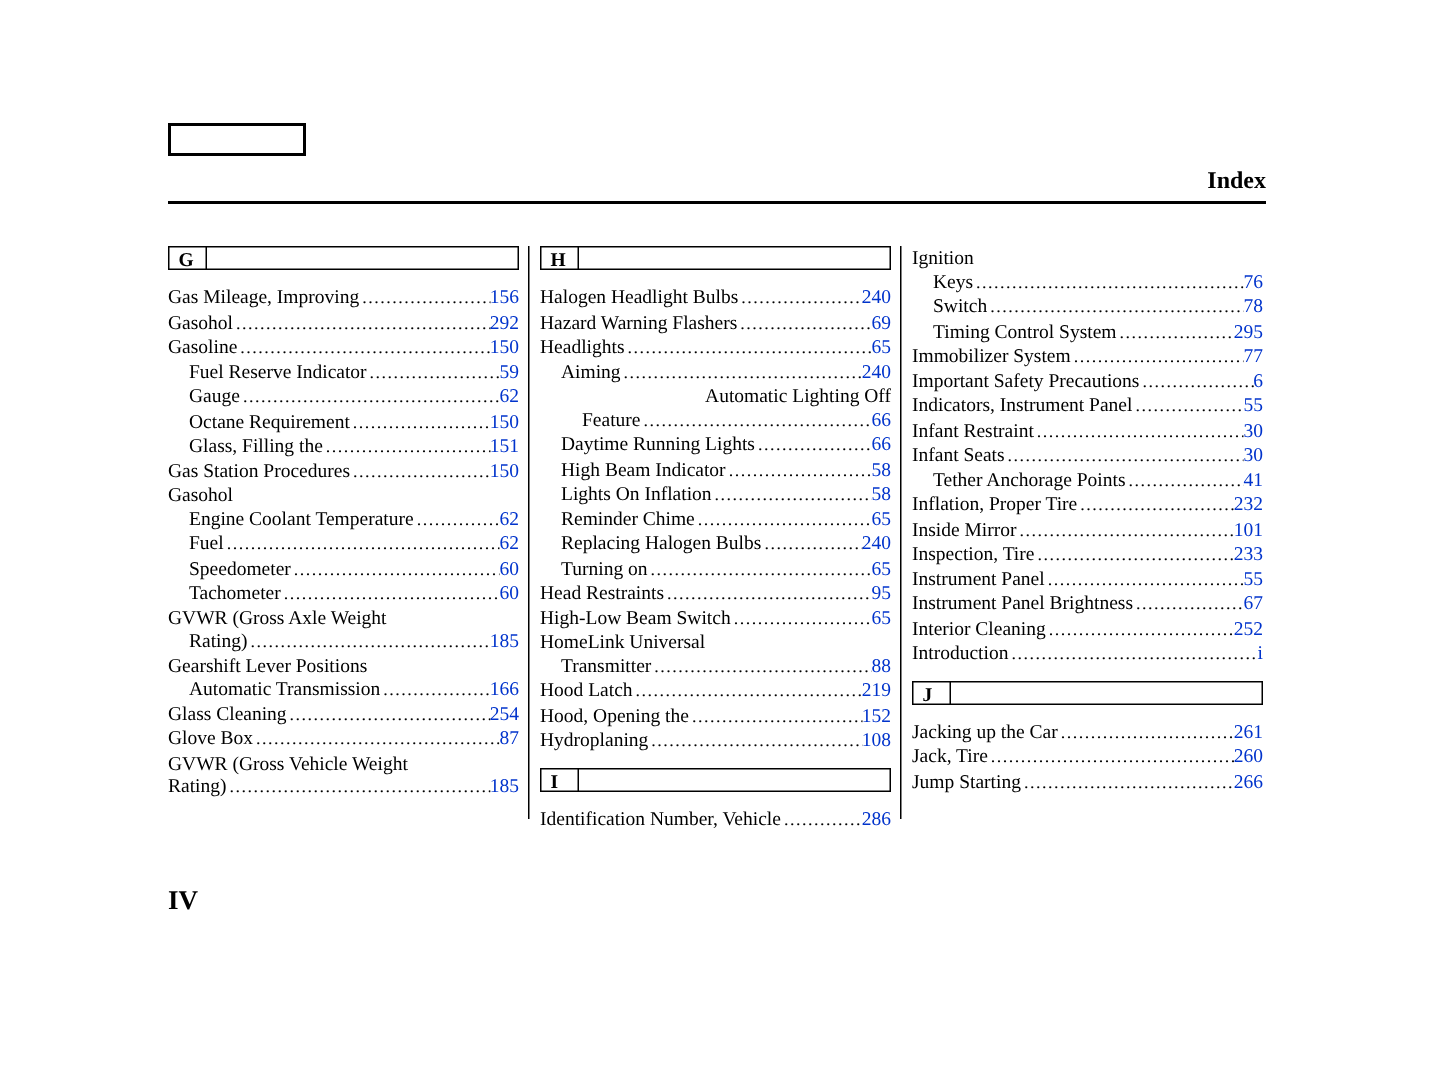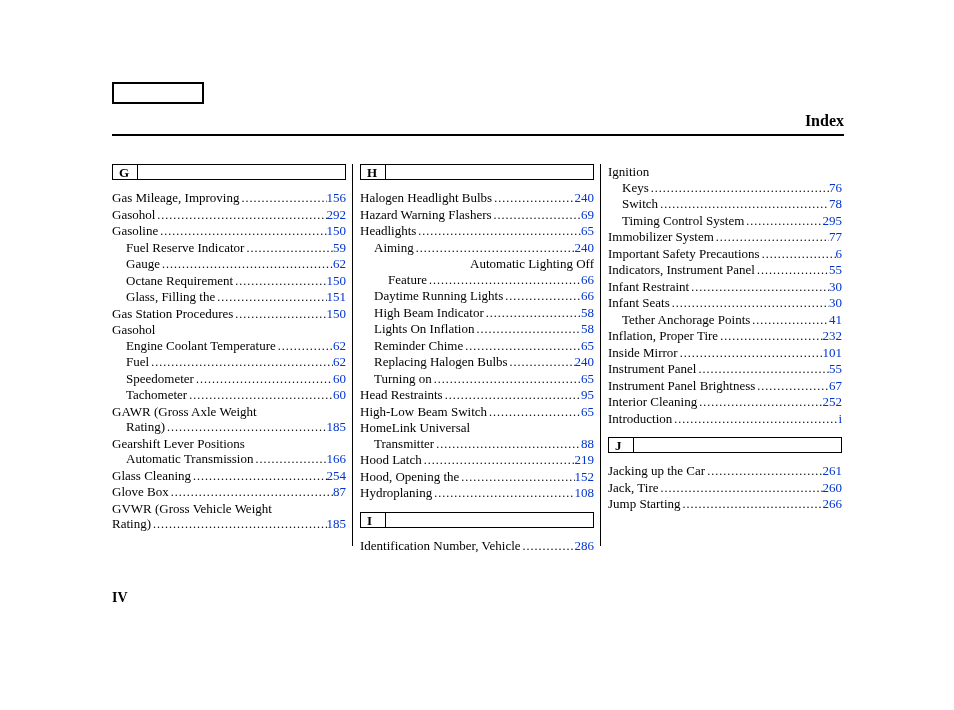--- a/index.html
+++ b/index.html
@@ -103,21 +103,21 @@
     flex: 0 0 auto;
     color: #0033cc;
   }
   .entry.nolink .label { }
   .spacer-sm { height: 10px; }
   .footer {
     position: absolute;
     left: 112px;
     top: 590px;
     font-weight: bold;
-    font-size: 14px;
+    font-size: 18px;
   }
 </style>
 </head>
 <body>
 
 <div class="page">
   <div class="top-box"></div>
   <div class="title">Index</div>
   <hr class="hr">
   <div class="cols">
@@ -181,21 +181,21 @@
           <span class="label">Speedometer</span>
           <span class="dots"></span>
           <span class="pg">60</span>
         </div>
         <div class="entry sub1">
           <span class="label">Tachometer</span>
           <span class="dots"></span>
           <span class="pg">60</span>
         </div>
         <div class="entry nolink">
-          <span class="label">GAWR (Gross Axle Weight</span>
+          <span class="label">GVWR (Gross Axle Weight</span>
         </div>
         <div class="entry sub1">
           <span class="label">Rating)</span>
           <span class="dots"></span>
           <span class="pg">185</span>
         </div>
         <div class="entry nolink">
           <span class="label">Gearshift Lever Positions</span>
         </div>
         <div class="entry sub1">
@@ -376,20 +376,25 @@
         </div>
         <div class="entry">
           <span class="label">Inflation, Proper Tire</span>
           <span class="dots"></span>
           <span class="pg">232</span>
         </div>
         <div class="entry">
           <span class="label">Inside Mirror</span>
           <span class="dots"></span>
           <span class="pg">101</span>
+        </div>
+        <div class="entry">
+          <span class="label">Inspection, Tire</span>
+          <span class="dots"></span>
+          <span class="pg">233</span>
         </div>
         <div class="entry">
           <span class="label">Instrument Panel</span>
           <span class="dots"></span>
           <span class="pg">55</span>
         </div>
         <div class="entry">
           <span class="label">Instrument Panel Brightness</span>
           <span class="dots"></span>
           <span class="pg">67</span>

